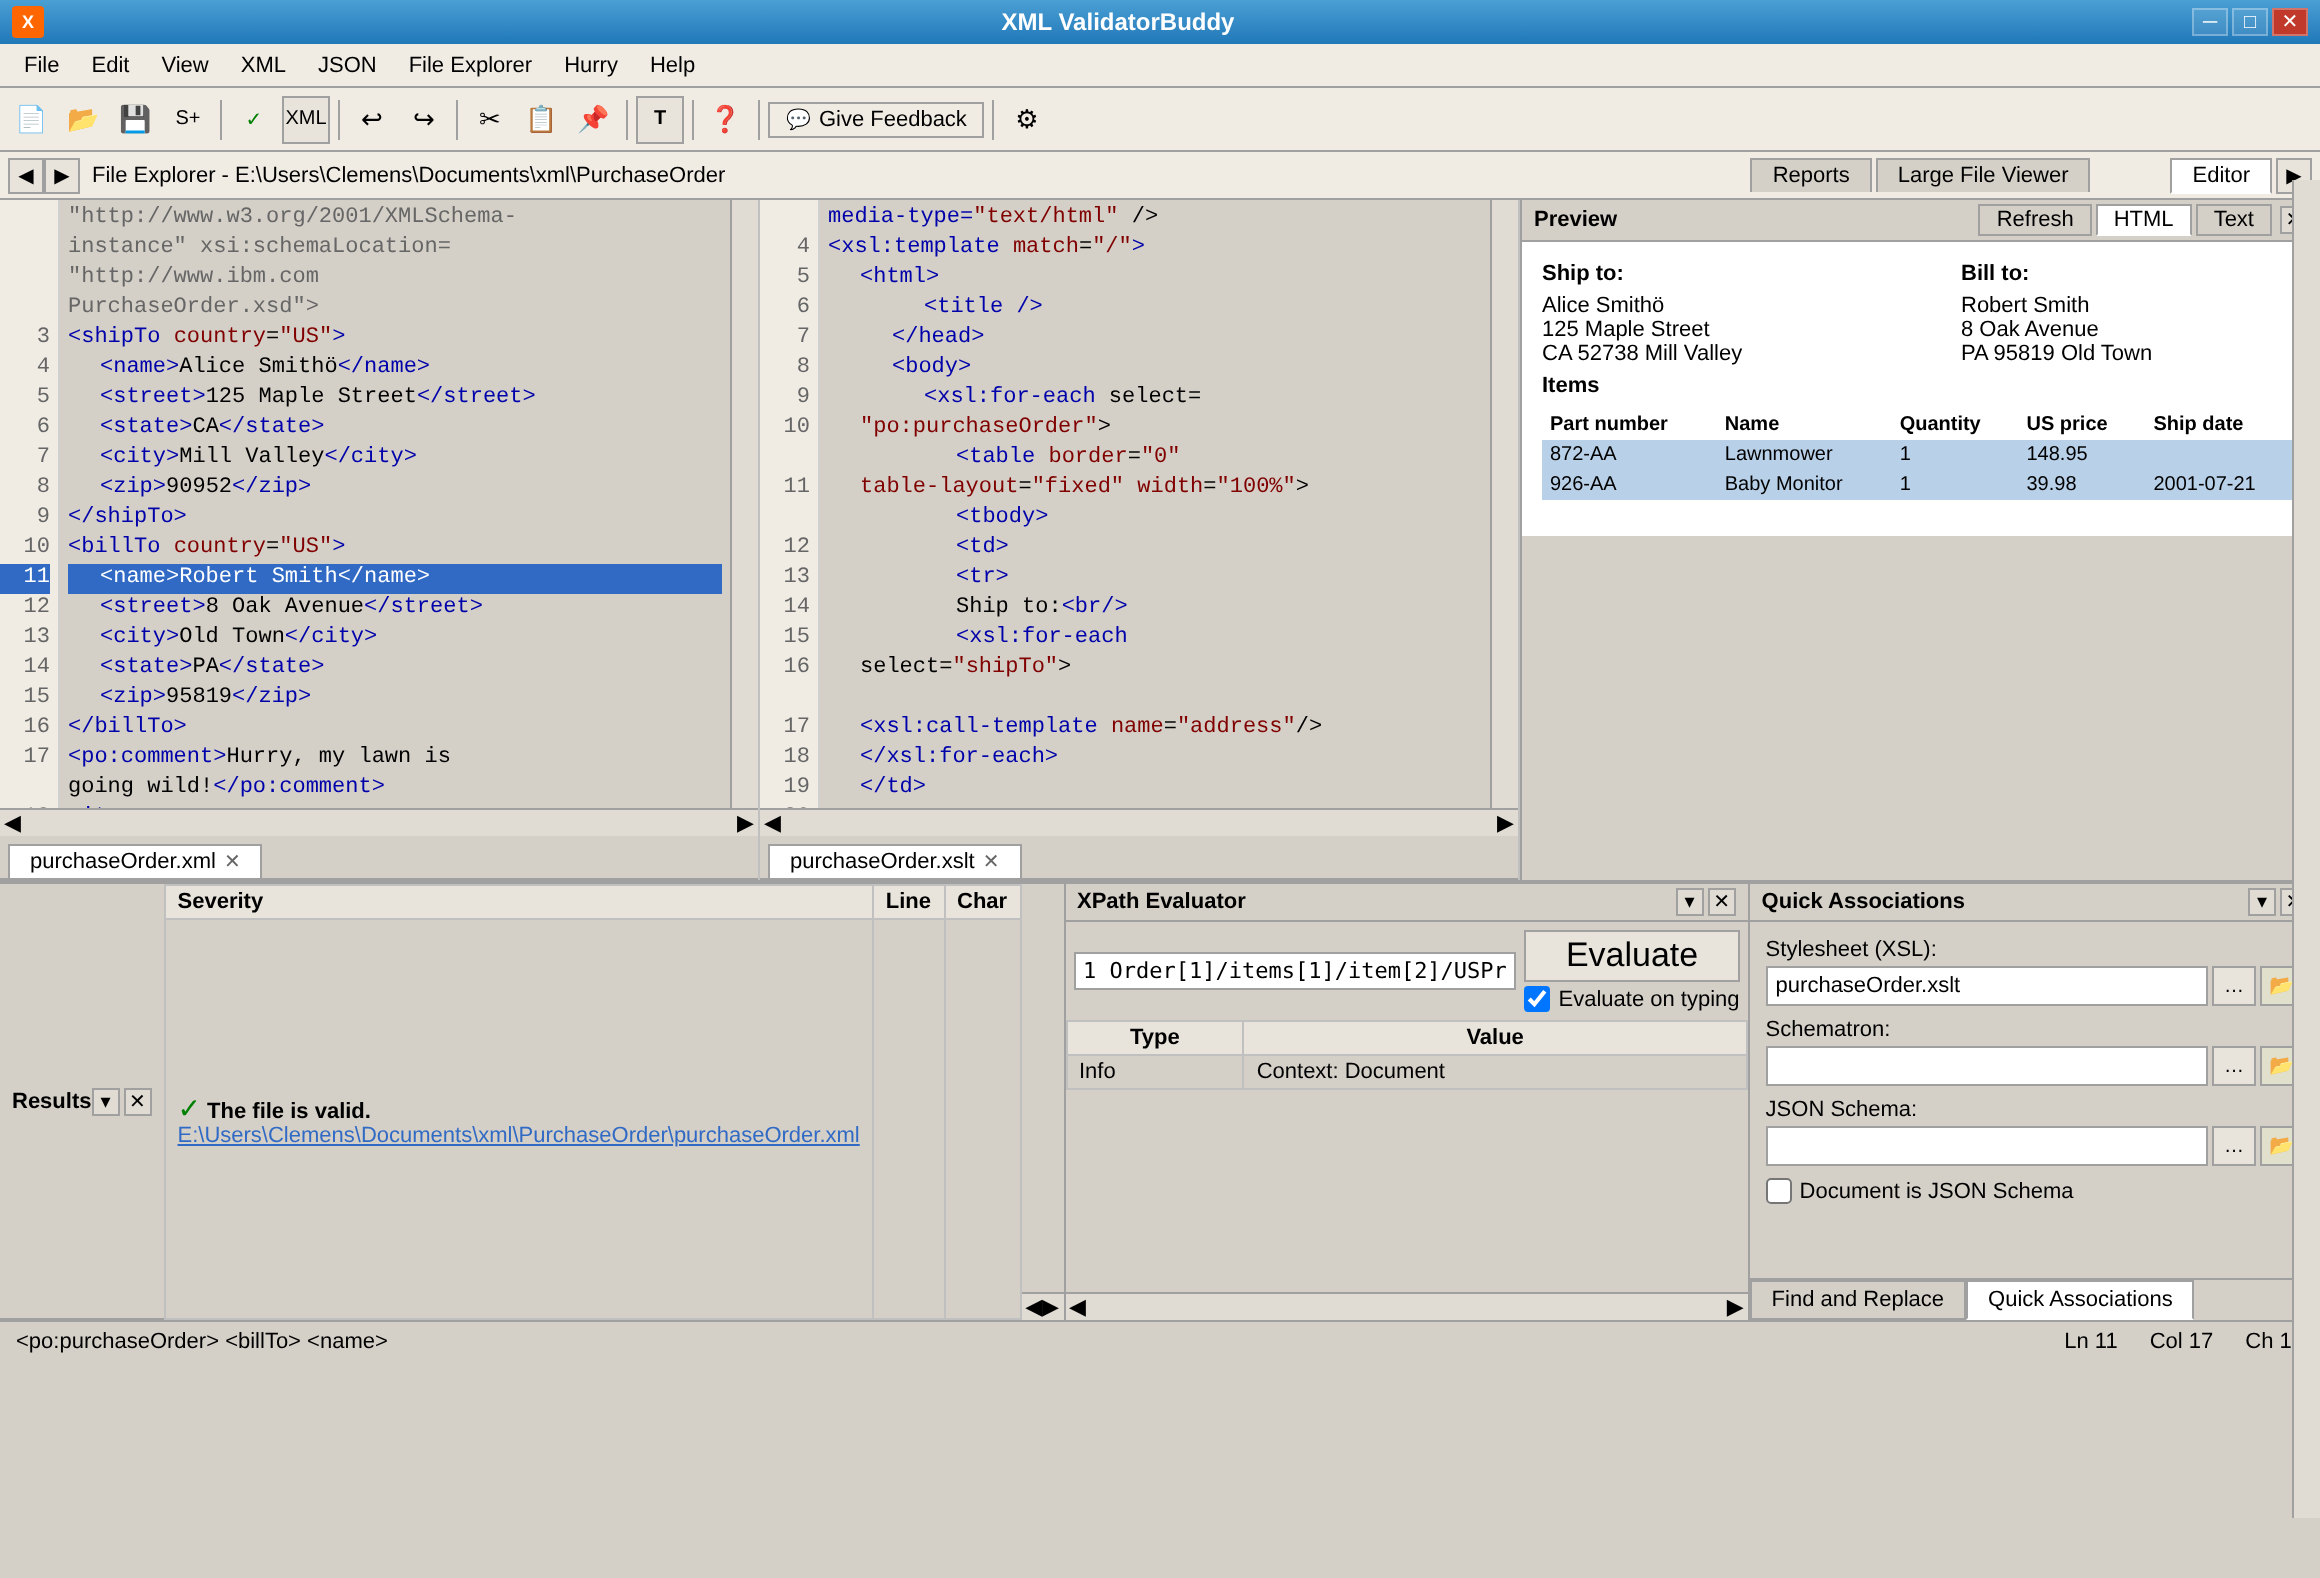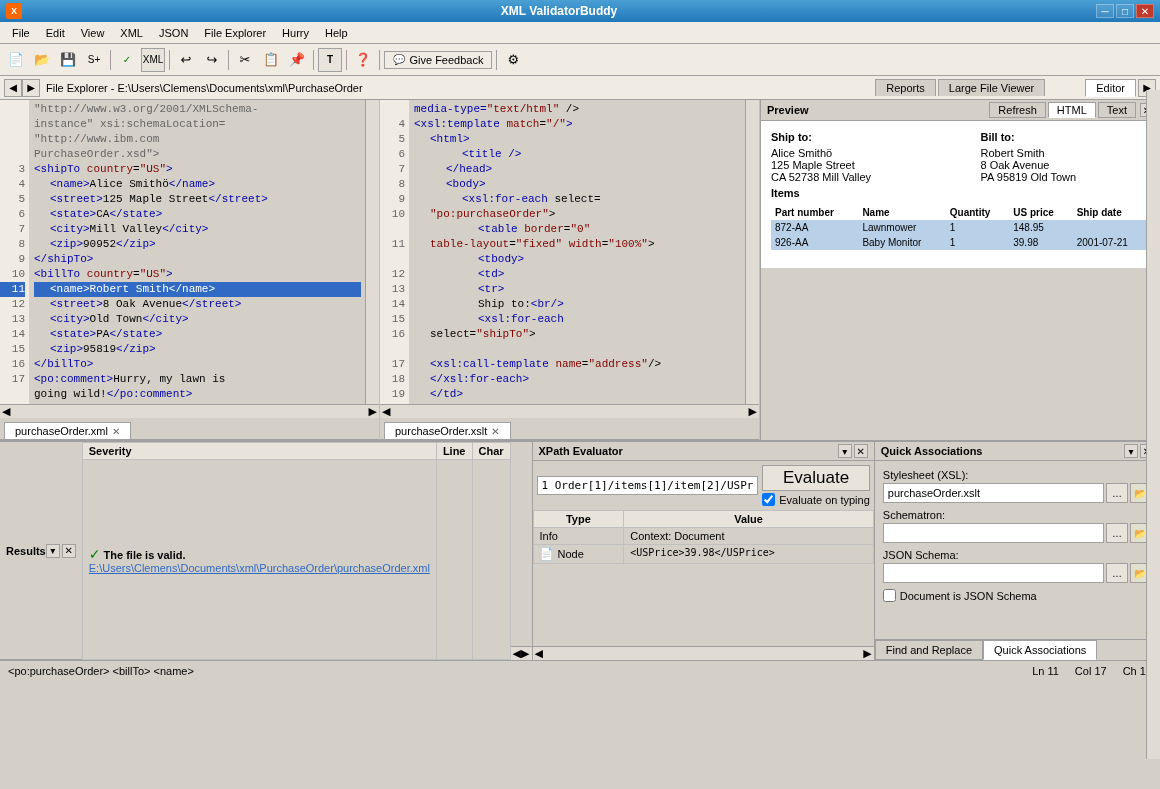--- a/index.html
+++ b/index.html
@@ -429,27 +429,20 @@
           <th>Value</th>
         </tr>
       </thead>
       <tbody>
         <tr>
           <td>
             <span>Info</span>
           </td>
           <td>Context: Document</td>
         </tr>
-        <tr>
-          <td>
-            <span style="font-size:12px;">📄</span>
-            <span>Node</span>
-          </td>
-          <td style="font-family:monospace;font-size:10px;">&lt;USPrice&gt;39.98&lt;/USPrice&gt;</td>
-        </tr>
       </tbody>
     </table>
     <div class="scroll-h" style="margin-top:auto;">
       <span>◀</span>
         <span>▶</span>
     </div>
   </div>
 
   <div id="quick-assoc-panel">
     <div class="panel-header">

